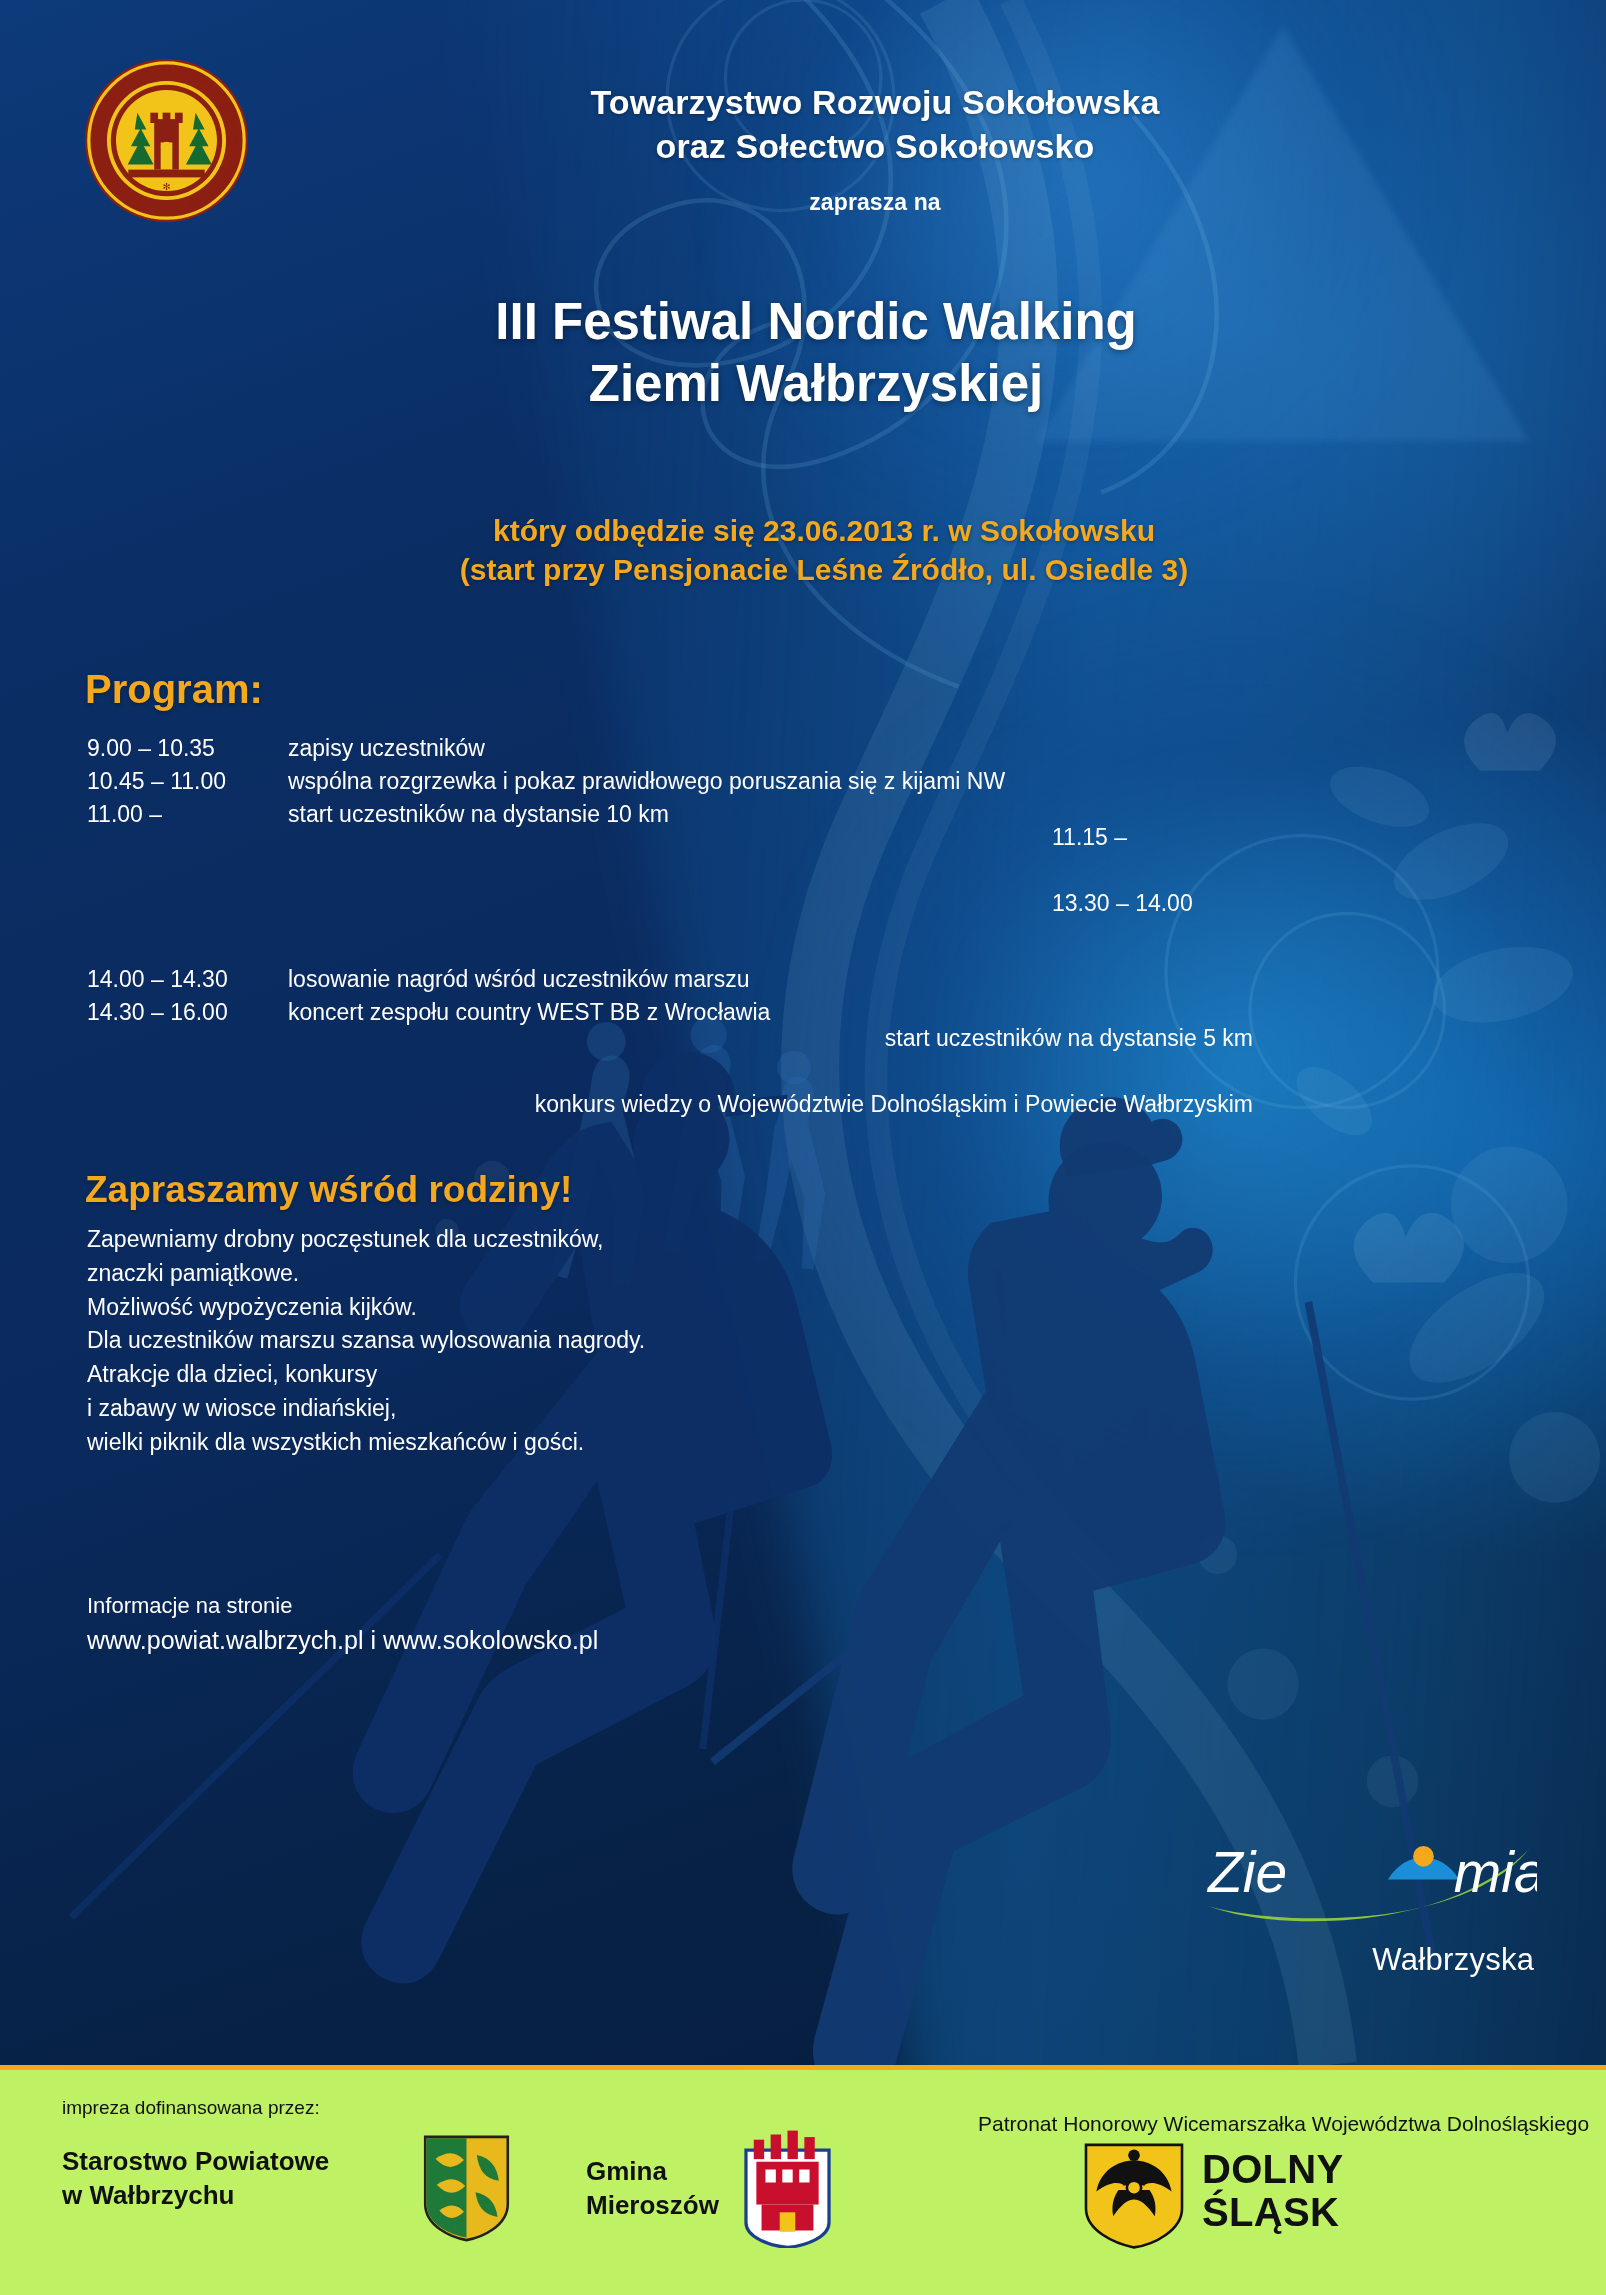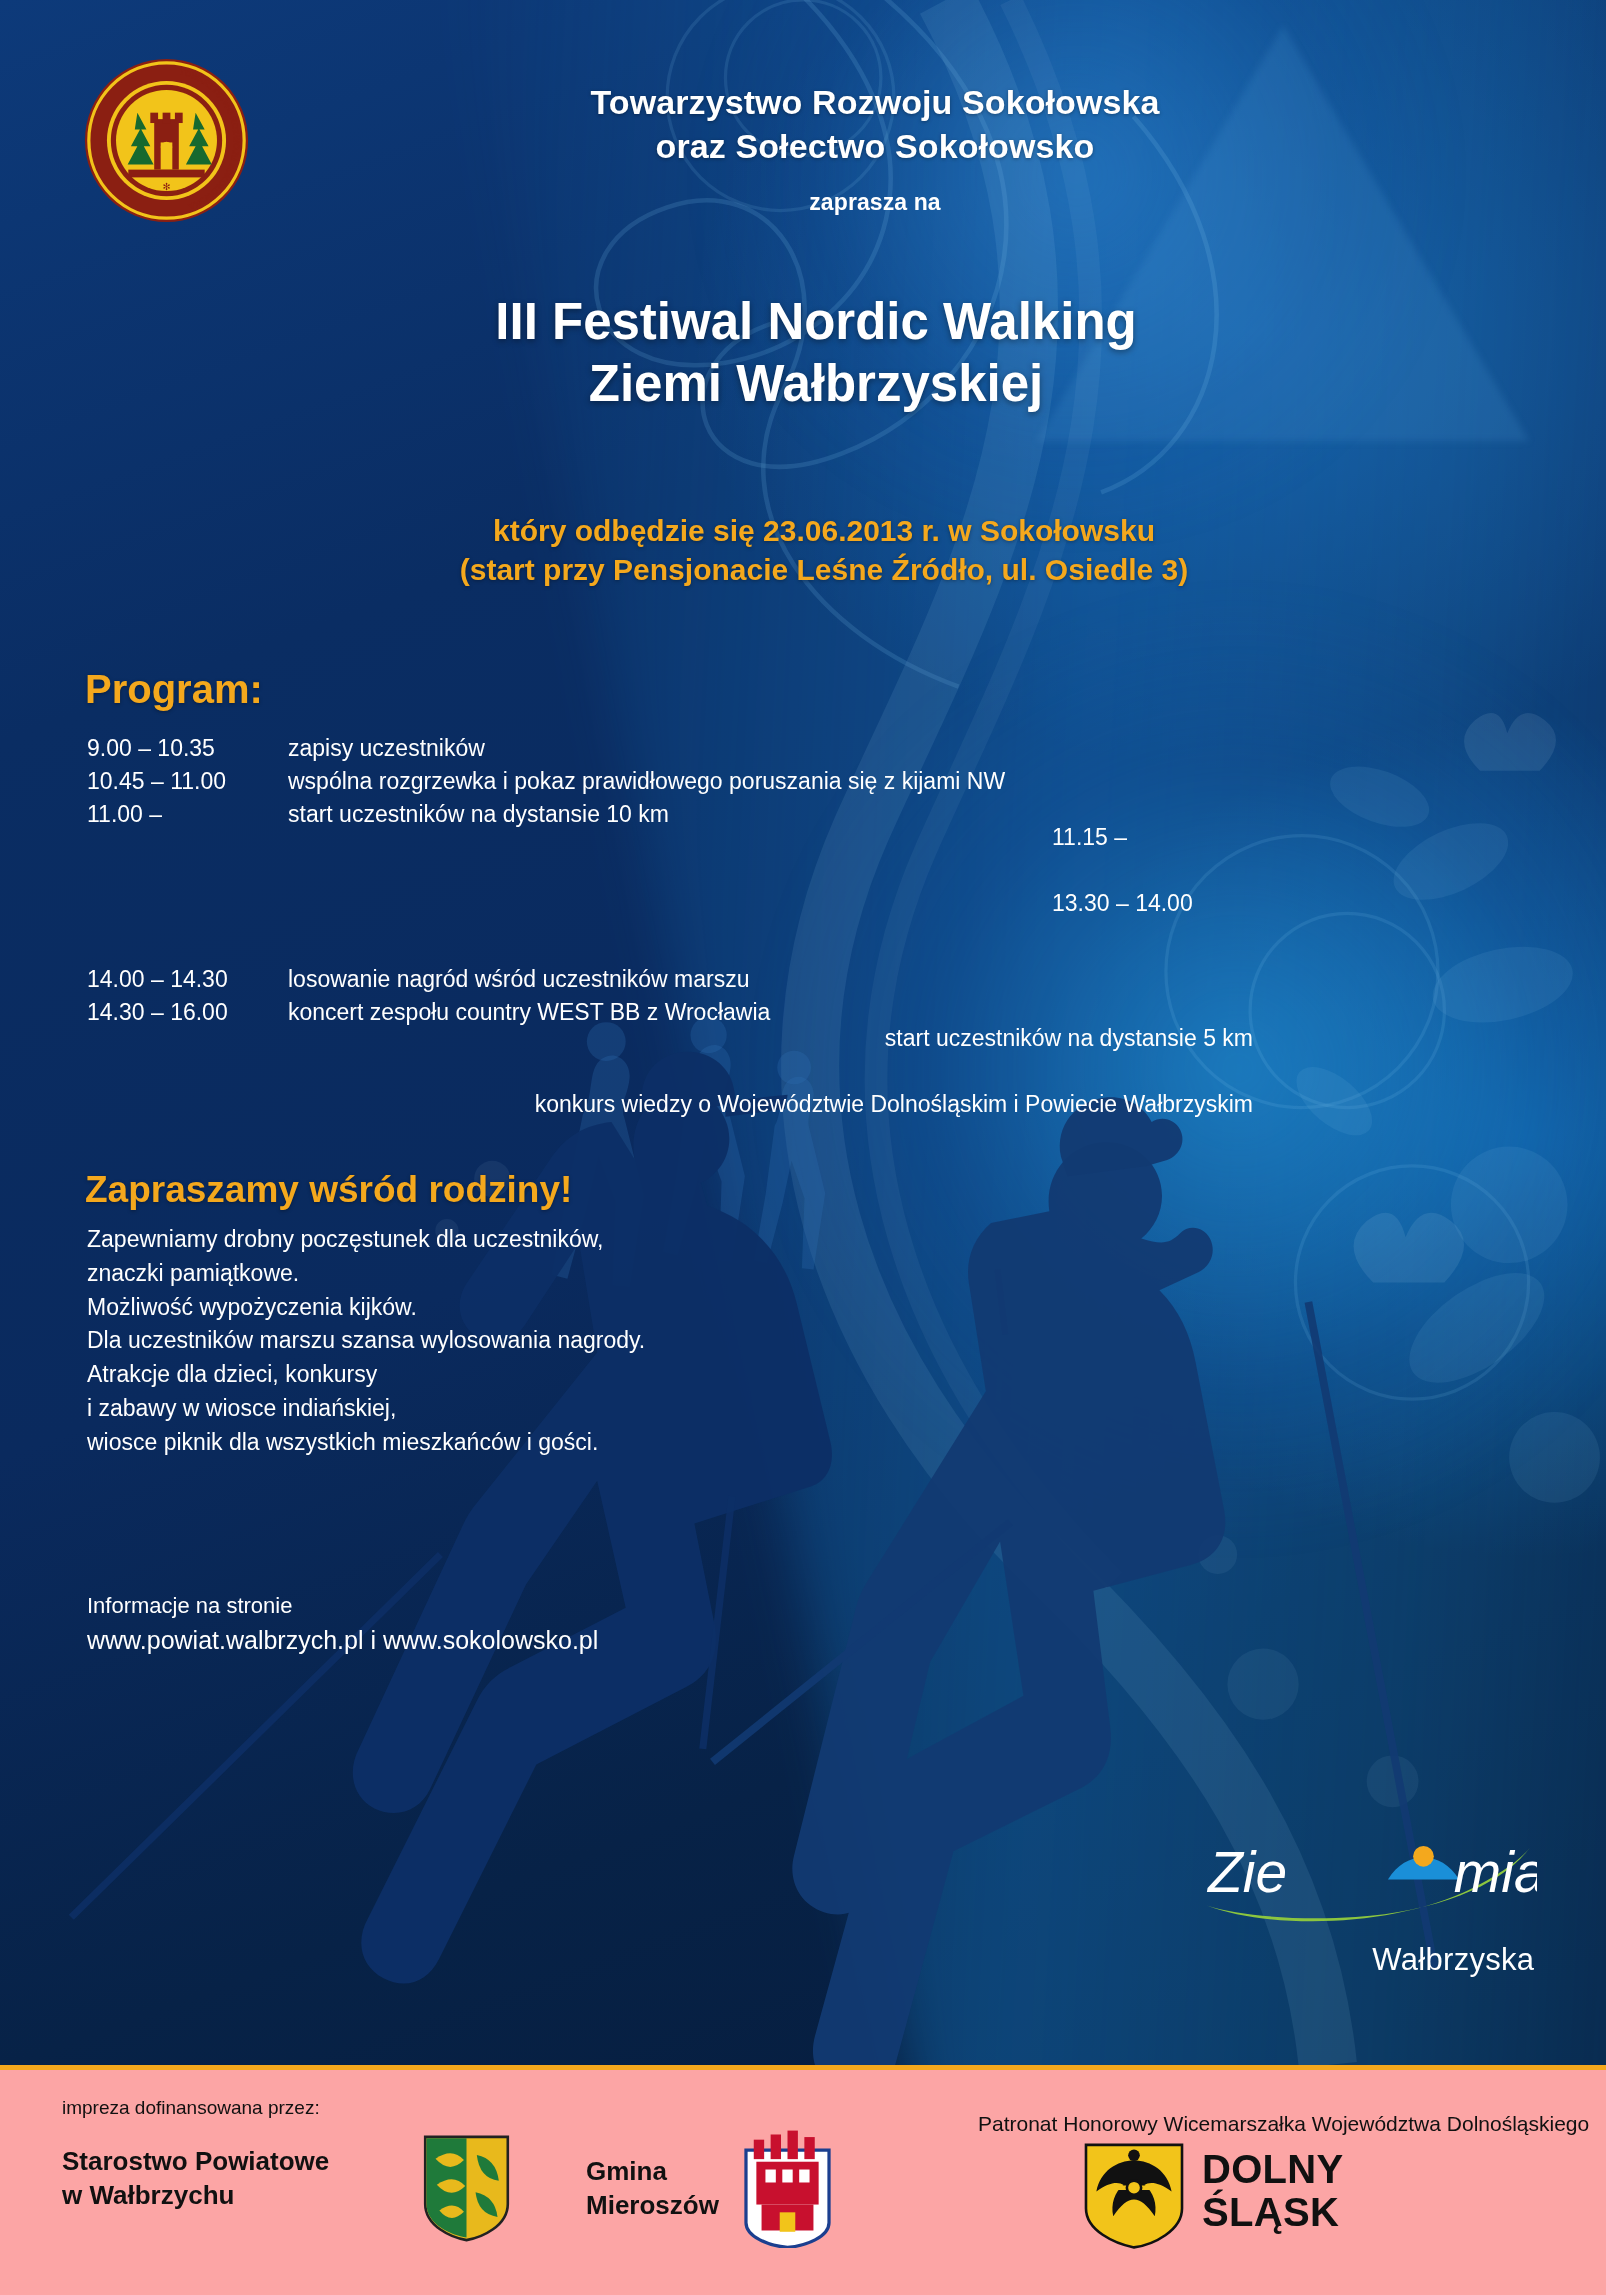--- a/index.html
+++ b/index.html
@@ -193,21 +193,21 @@
     font-size: 31px;
     letter-spacing: 0.3px;
   }
 
   
   .footer {
     position: absolute;
     left: 0; top: 2065px;
     width: 1607px;
     height: 231px;
-    background: #fca5a5;
+    background: #bef264;
   }
   .footer-rule {
     position: absolute;
     left: 0; top: 0;
     width: 1607px; height: 4.5px;
     background: #f4a81d;
   }
   .foot-label-left {
     position: absolute;
     left: 62px; top: 32px;
@@ -482,21 +482,21 @@
       </div>
 
     <div class="invite-heading">Zapraszamy wśród rodziny!</div>
     <div class="invite-lines" id="invite-lines">
         <div>Zapewniamy drobny poczęstunek dla uczestników,</div>
         <div>znaczki pamiątkowe.</div>
         <div>Możliwość wypożyczenia kijków.</div>
         <div>Dla uczestników marszu szansa wylosowania nagrody.</div>
         <div>Atrakcje dla dzieci, konkursy</div>
         <div>i zabawy w wiosce indiańskiej,</div>
-        <div>wiosce piknik dla wszystkich mieszkańców i gości.</div>
+        <div>wielki piknik dla wszystkich mieszkańców i gości.</div>
       </div>
 
     <div class="info-block">
       <div>Informacje na stronie</div>
       <div class="info-url">www.powiat.walbrzych.pl i www.sokolowsko.pl</div>
     </div>
 
     <div class="zw-logo">
       <svg class="zw-word" viewBox="0 0 520 150">
 

